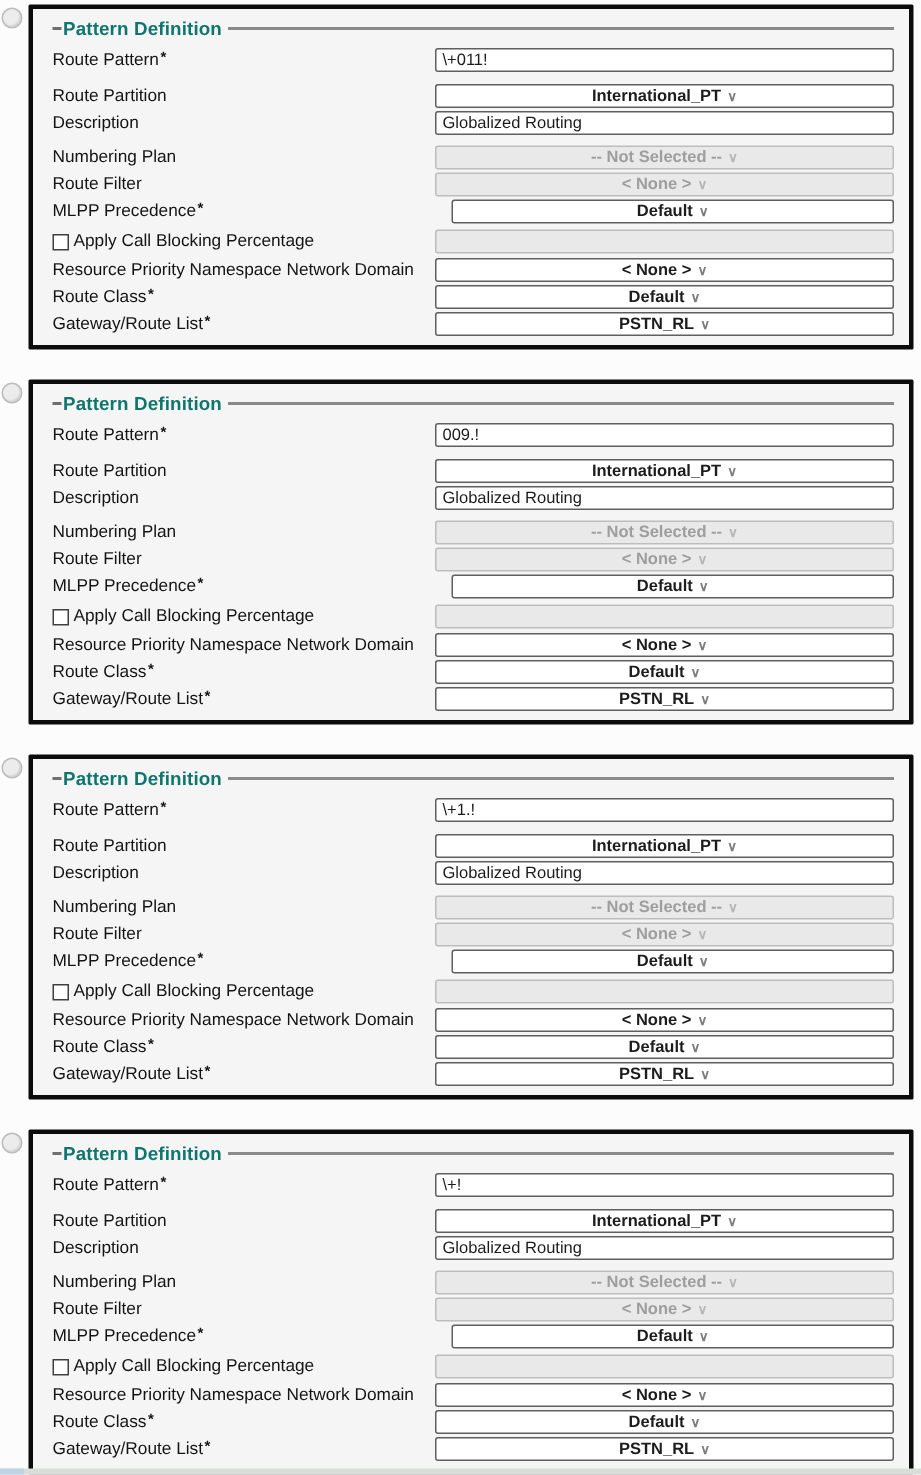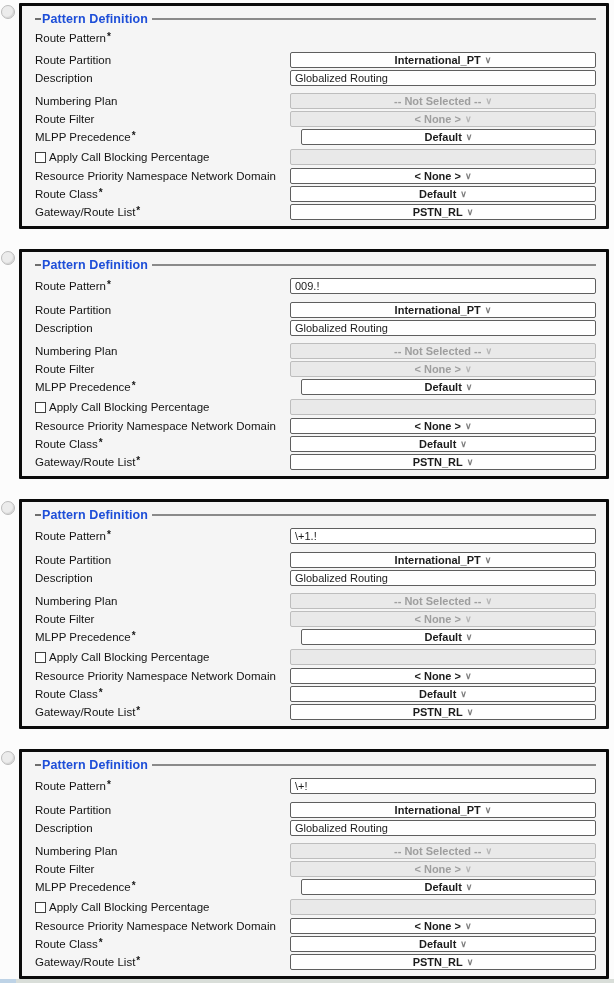--- a/index.html
+++ b/index.html
@@ -23,21 +23,21 @@
   .panel {
     border:3px solid #0b0b0b;
     background:#f5f5f5;
     padding:5px 10px 6px 13px;
     border-radius:1px;
   }
 
   .legend { display:flex; align-items:center; height:16px; margin-bottom:5px; }
   .legend .tick { width:6px; border-top:2px solid #6e6e6e; flex:0 0 auto; }
   .legend-title {
-    font-weight:bold; font-size:12.5px; color:#1d4ed8;
+    font-weight:bold; font-size:12.5px; color:#0f766e;
     padding:0 4px 0 1px; white-space:nowrap; letter-spacing:0.1px;
   }
   .legend .line { flex:1; border-top:2px solid #8a8a8a; }
 
   .row { display:flex; align-items:center; margin-bottom:2px; }
   .rows .row:nth-child(1) { margin-bottom:8px; }
   .rows .row:nth-child(3) { margin-bottom:7px;align-items:center; }
   .rows .row:nth-child(6) { margin-bottom:4px;gap:11px; }
   .rows .row:nth-child(7) { margin-bottom:3px; }
   .rows .row:last-child  { margin-bottom:0; }
@@ -83,20 +83,25 @@
         <span class="tick"></span>
         <span class="legend-title">Pattern Definition</span>
         <span class="line"></span>
       </div>
       <div class="rows">
   <div class="row">
     <div class="label-cell">
       <span class="lbl">Route Pattern</span>
     <sup class="req">*</sup>
             </div>
+    <div class="field-cell">
+              <div class="textbox">
+                <span>\+011!</span>
+              </div>
+            </div>
   </div>
 
   <div class="row">
     <div class="label-cell">
       <span class="lbl">Route Partition</span>
     </div>
     <div class="field-cell">
               <div class="selectbox">
                 <span>International_PT</span>
                 <span class="chev">∨</span>

